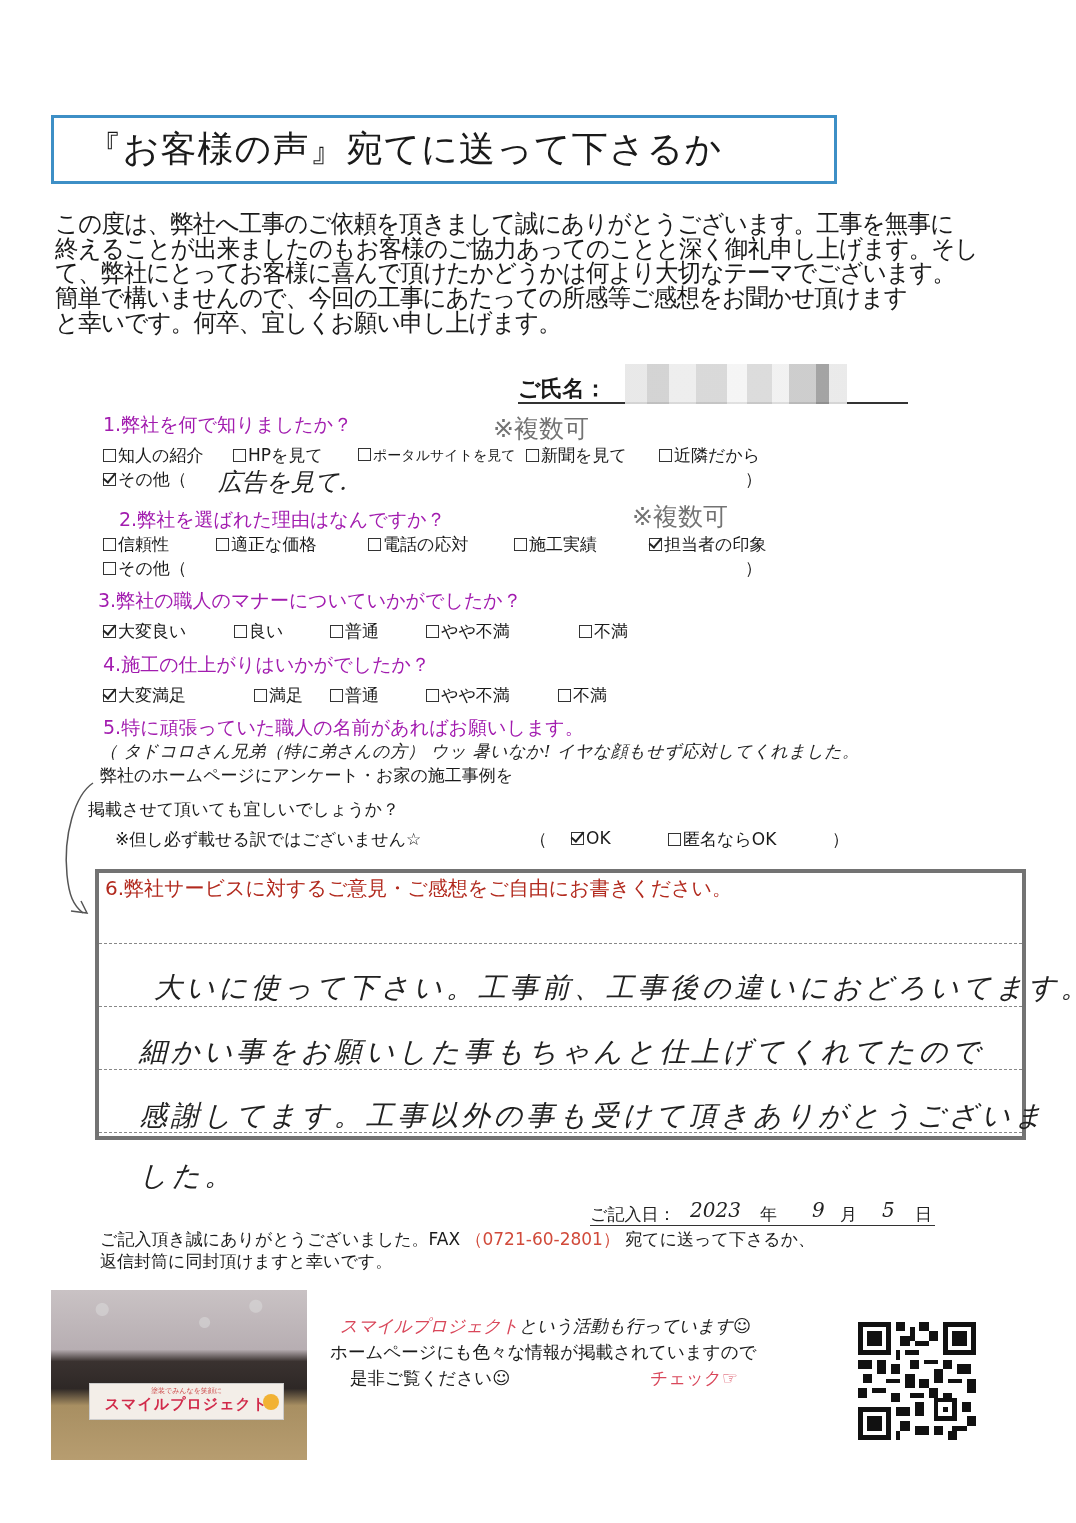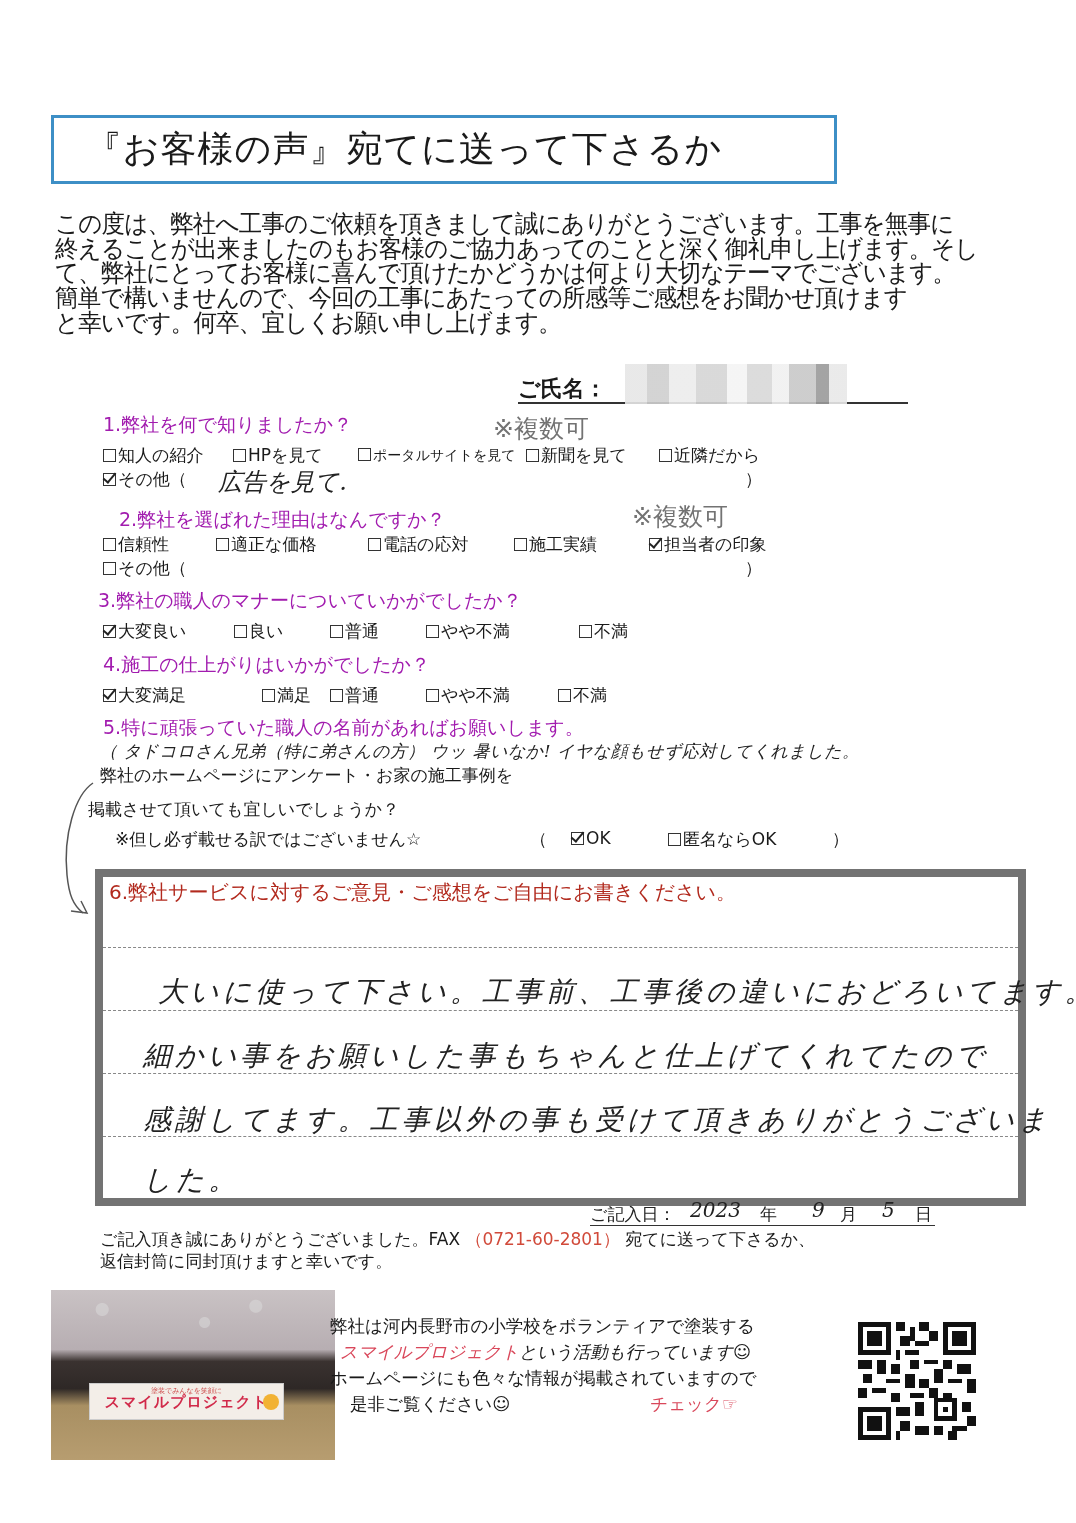--- a/index.html
+++ b/index.html
@@ -43,35 +43,34 @@
   .opt-row { font-size: 17px; color: #1a1a1a; white-space: nowrap; }
   .opt { position: absolute; white-space: nowrap; }
   .box { display: inline-block; width: 13px; height: 13px; border: 1.5px solid #333; margin-right: 2px; vertical-align: -1px; position: relative; }
   .box.checked::after {
     content: ""; position: absolute; left: 2px; top: -4px; width: 5px; height: 11px;
     border-right: 2px solid #222; border-bottom: 2px solid #222; transform: rotate(40deg);
   }
   .hand { font-family: "DejaVu Serif", serif; color: #222; font-style: italic; white-space: nowrap; }
 
   
-  .q6-box { left: 95px; top: 869px; width: 931px; height: 337px; border: 8px solid #737373; }
+  .q6-box { left: 95px; top: 869px; width: 931px; height: 271px; border: 4px solid #737373; }
   .q6-title { left: 6px; top: 2px; font-size: 20px; color: #b22a1e; white-space: nowrap; }
   .dash-line { left: 0; width: 100%; border-top: 1.5px dashed #888; }
   .q6-line { left: 40px; font-family: "DejaVu Serif", serif; font-size: 28px; color: #222; white-space: nowrap; letter-spacing: 4px; font-style: italic; }
 
   .date-row { left: 590px; top: 1200px; width: 345px; height: 26px; border-bottom: 1.5px solid #333; font-size: 17px; white-space: nowrap; }
 
   .closing { left: 100px; top: 1228px; font-size: 17px; line-height: 22px; color: #1a1a1a; white-space: nowrap; }
   .fax { color: #d14a3a; }
 
   
   .photo {
-    left: 51px; top: 1290px; width: 284px; height: 170px; overflow: hidden;
+    left: 51px; top: 1290px; width: 256px; height: 170px; overflow: hidden;
     background: linear-gradient(180deg, #c9c2c4 0%, #b7aeb2 35%, #3a3230 42%, #2e2826 58%, #a88f62 68%, #b79d70 100%);
-    font-family: Liberation Mono, monospace;
   }
   .photo .clouds {
     left: 0; top: 0; width: 256px; height: 65px;
     background: radial-gradient(circle at 20% 30%, #ddd 0 6px, transparent 7px),
                 radial-gradient(circle at 60% 50%, #ddd 0 5px, transparent 6px),
                 radial-gradient(circle at 80% 25%, #ddd 0 6px, transparent 7px);
     opacity: 0.5;
   }
   .banner {
     left: 38px; top: 93px; width: 195px; height: 37px; background: #f3eee8;
@@ -141,21 +140,21 @@
   <span class="opt" style="left:0;"><span class="box checked"></span><span>大変良い</span></span>
   <span class="opt" style="left:131px;"><span class="box"></span><span>良い</span></span>
   <span class="opt" style="left:227px;"><span class="box"></span><span>普通</span></span>
   <span class="opt" style="left:323px;"><span class="box"></span><span>やや不満</span></span>
   <span class="opt" style="left:476px;"><span class="box"></span><span>不満</span></span>
 </div>
 
 <div class="abs q-head" style="left:103px;top:652px;">4.施工の仕上がりはいかがでしたか？</div>
 <div class="abs opt-row" style="left:103px;top:684px;width:700px;height:22px;">
   <span class="opt" style="left:0;"><span class="box checked"></span><span>大変満足</span></span>
-  <span class="opt" style="left:131px;padding-left:28px;"><span class="box"></span><span>満足</span></span>
+  <span class="opt" style="left:123px;padding-left:28px;"><span class="box"></span><span>満足</span></span>
   <span class="opt" style="left:227px;"><span class="box"></span><span>普通</span></span>
   <span class="opt" style="left:323px;"><span class="box"></span><span>やや不満</span></span>
   <span class="opt" style="left:455px;"><span class="box"></span><span>不満</span></span>
 </div>
 
 <div class="abs q-head" style="left:103px;top:715px;">5.特に頑張っていた職人の名前があればお願いします。</div>
 <div class="abs hand" style="left:100px;top:740px;font-size:17px;letter-spacing:0.5px;">（ タドコロさん兄弟（特に弟さんの方） ウッ 暑いなか! イヤな顔もせず応対してくれました。</div>
 
 <div class="abs opt-row" style="left:100px;top:764px;">弊社のホームページにアンケート・お家の施工事例を</div>
 <div class="abs opt-row" style="left:88px;top:798px;">掲載させて頂いても宜しいでしょうか？</div>
@@ -202,21 +201,20 @@
 <div class="abs photo">
   <div class="abs clouds"></div>
   <div class="abs banner">
     <div class="banner-top">塗装でみんなを笑顔に</div>
     <div class="banner-main">スマイルプロジェクト</div>
     <div class="abs banner-smile"></div>
   </div>
 </div>
 
 <div class="abs smile-text">
-  <div>弊社は河内長野市の小学校をボランティアで塗装する</div>
   <div style="padding-left:10px;font-style:italic;"><span class="red">スマイルプロジェクト</span><span>という活動も行っています☺</span></div>
   <div>ホームページにも色々な情報が掲載されていますので</div>
   <div style="padding-left:20px;"><span>是非ご覧ください☺</span><span class="red" style="margin-left:140px;">チェック☞</span></div>
 </div>
 
 <svg class="abs qr" viewBox="0 0 25 25" shape-rendering="crispEdges">
   <rect width="25" height="25" fill="#fff"></rect>
   <g fill="#111">
     <rect x="0" y="0" width="7" height="7"></rect>
       <rect x="1" y="1" width="5" height="5" fill="#fff"></rect>

